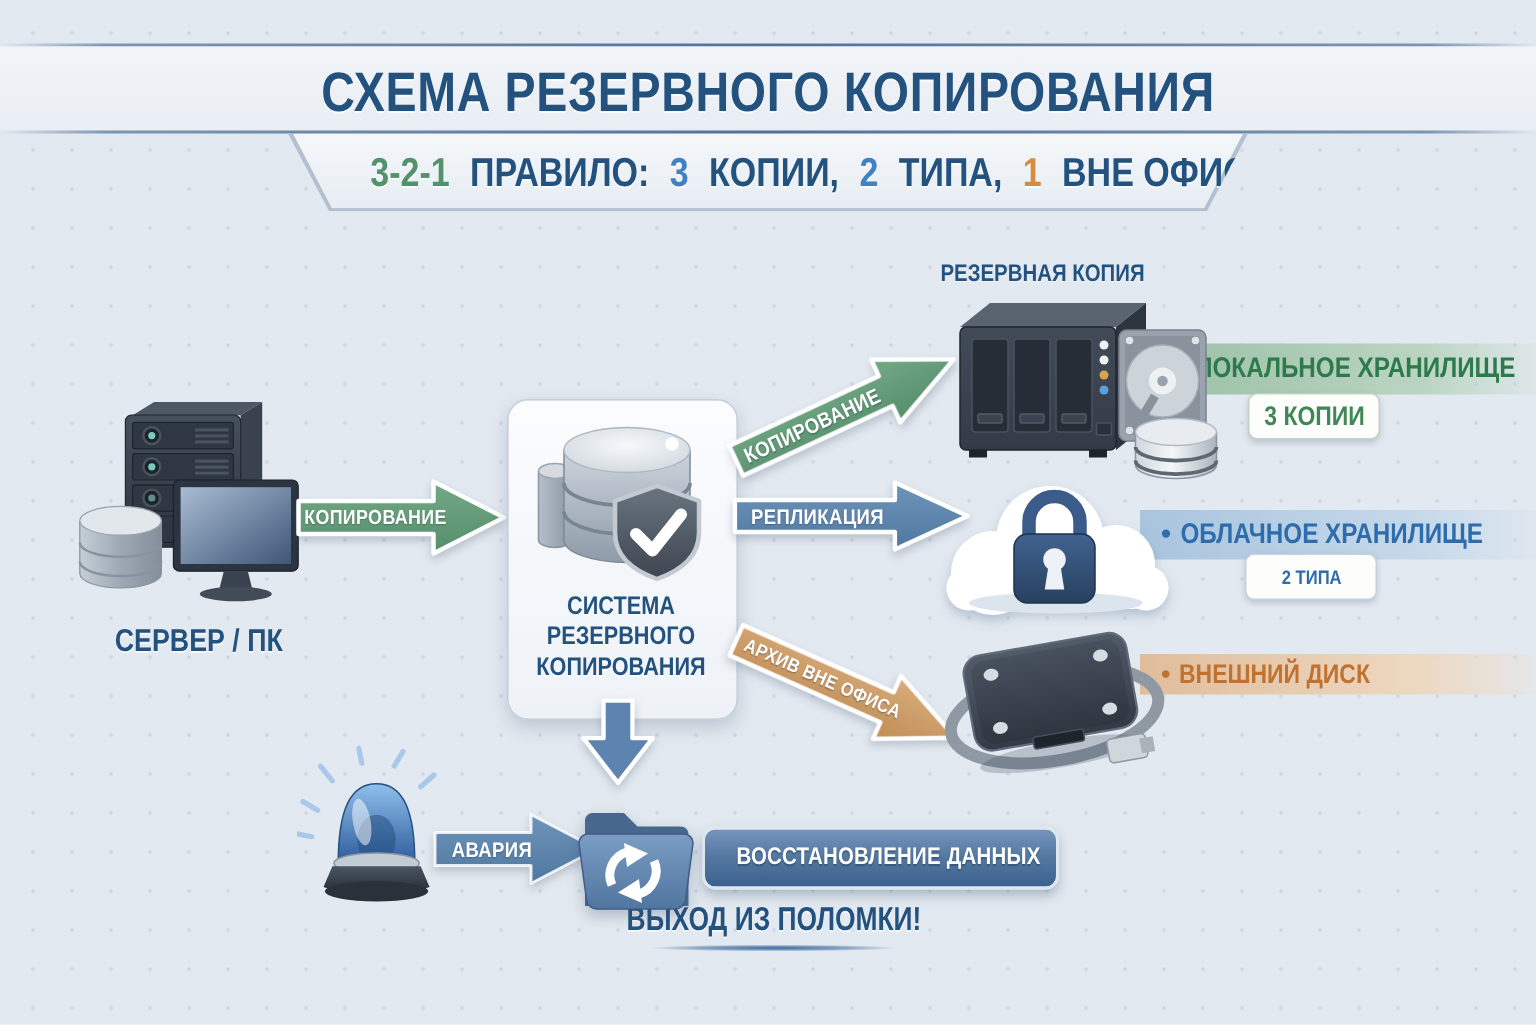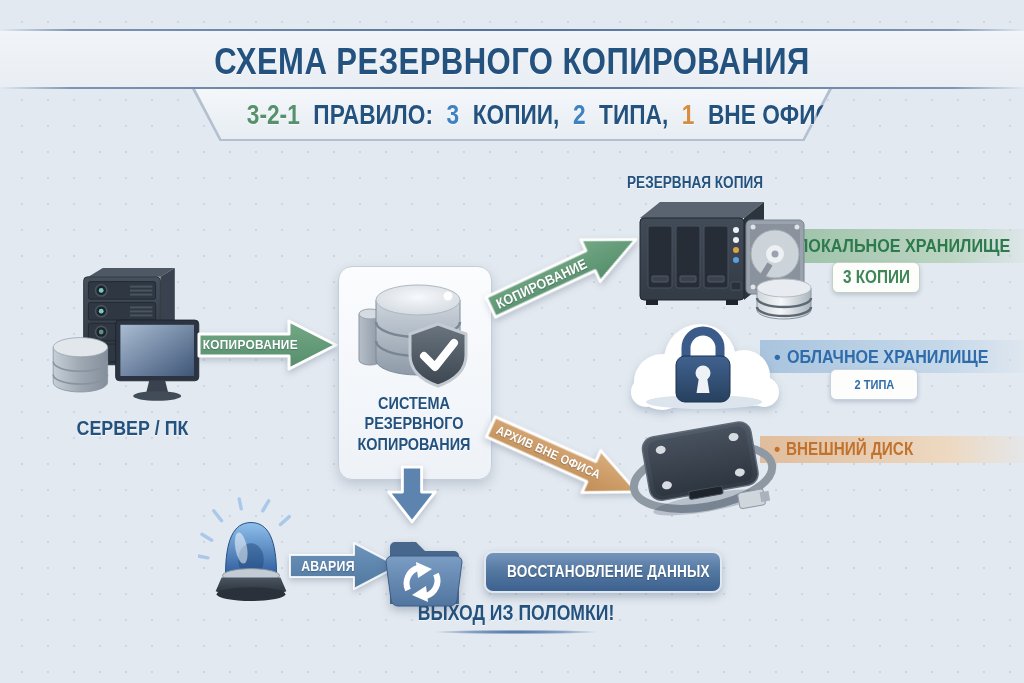--- a/index.html
+++ b/index.html
@@ -41,21 +41,21 @@
   .banner .bn-text{display:inline-block;transform:scaleX(.85);transform-origin:0 50%;}
   .banner-green{background:linear-gradient(90deg,#9bc0a7 0%,#bcd5c3 68%,rgba(188,213,195,0) 100%);color:#2d7a4c;}
   .banner-blue{background:linear-gradient(90deg,#a9c4de 0%,#c6d9ea 68%,rgba(198,217,234,0) 100%);color:#2e6cab;}
   .banner-orange{background:linear-gradient(90deg,#e0bd9c 0%,#edd9c2 68%,rgba(237,217,194,0) 100%);color:#c0722e;}
   .badge{position:absolute;background:#fdfdfc;border-radius:6px;text-align:center;font-weight:700;
     box-shadow:0 2px 4px rgba(80,100,125,.28);}
   .badge span{display:inline-block;transform:scaleX(.85);}
   .badge-green{border:1px solid #c2d2c3;color:#3f8757;}
   .badge-blue{border:1px solid #c3d2e2;color:#2e6cab;}
   .badge-orange{border:1px solid #e4cdb2;color:#c0722e;}
-  .recovery-banner{position:absolute;left:484px;top:551px;width:234px;height:38px;border-radius:9px;
+  .recovery-banner{position:absolute;left:468px;top:551px;width:234px;height:38px;border-radius:9px;
     background:linear-gradient(180deg,#7695bd 0%,#52779f 50%,#3d6190 100%);
     border:2px solid #dfe7f0;box-shadow:0 4px 8px rgba(50,75,105,.3);
     display:flex;align-items:center;z-index:2;}
   .recovery-banner .dot{width:5px;height:5px;border-radius:50%;background:#e9eef5;margin:0 7px 0 14px;}
   .recovery-banner .txt{color:#fff;font-weight:700;font-size:16px;letter-spacing:.2px;
     transform:scaleX(.85);transform-origin:0 50%;white-space:nowrap;text-shadow:0 1px 1px rgba(25,45,70,.4);}
   .result{position:absolute;left:356px;top:600px;width:320px;text-align:center;font-size:22px;
     font-weight:700;color:#24527f;transform:scaleX(.8);text-shadow:0 1px 0 rgba(255,255,255,.65);}
   .swoosh{position:absolute;left:406px;top:629px;width:220px;height:6px;
     background:radial-gradient(ellipse 50% 50% at 50% 50%,#3f6aa0 0%,rgba(63,106,160,.55) 45%,rgba(63,106,160,0) 75%);}
@@ -202,20 +202,32 @@
           <linearGradient id="agr2" x1="0" y1="0" x2="0" y2="1">
             <stop offset="0" stop-color="#74a985"></stop>
             <stop offset="1" stop-color="#558d6b"></stop>
           </linearGradient>
         </defs>
       <path d="M2,15 H112 V3 L162,26 L112,49 V37 H2 Z" fill="url(#agr2)" stroke="#fff" stroke-width="3" stroke-linejoin="round"></path>
     </svg>
     <span class="arrow-label" style="left:2px;top:18px;width:110px;font-size:14px">КОПИРОВАНИЕ</span>
   </div>
 
+  <div class="arrow-wrap" style="left:488px;top:318px;width:160px;height:52px;z-index:1">
+    <svg width="160" height="52" viewBox="0 0 165 52">
+      <defs>
+          <linearGradient id="abl1" x1="0" y1="0" x2="0" y2="1">
+            <stop offset="0" stop-color="#6e94bc"></stop>
+            <stop offset="1" stop-color="#50789f"></stop>
+          </linearGradient>
+        </defs>
+      <path d="M2,15 H112 V3 L162,26 L112,49 V37 H2 Z" fill="url(#abl1)" stroke="#fff" stroke-width="3" stroke-linejoin="round"></path>
+    </svg>
+    <span class="arrow-label" style="left:2px;top:18px;width:110px;font-size:14px">РЕПЛИКАЦИЯ</span>
+  </div>
 
   <div class="arrow-wrap" style="left:489px;top:400px;width:165px;height:52px;transform:rotate(24deg);transform-origin:0 50%;z-index:1">
     <svg width="165" height="52" viewBox="0 0 165 52">
       <defs>
           <linearGradient id="aor1" x1="0" y1="0" x2="0" y2="1">
             <stop offset="0" stop-color="#d9ad7c"></stop>
             <stop offset="1" stop-color="#c08c54"></stop>
           </linearGradient>
         </defs>
       <path d="M2,15 H112 V3 L162,26 L112,49 V37 H2 Z" fill="url(#aor1)" stroke="#fff" stroke-width="3" stroke-linejoin="round"></path>

